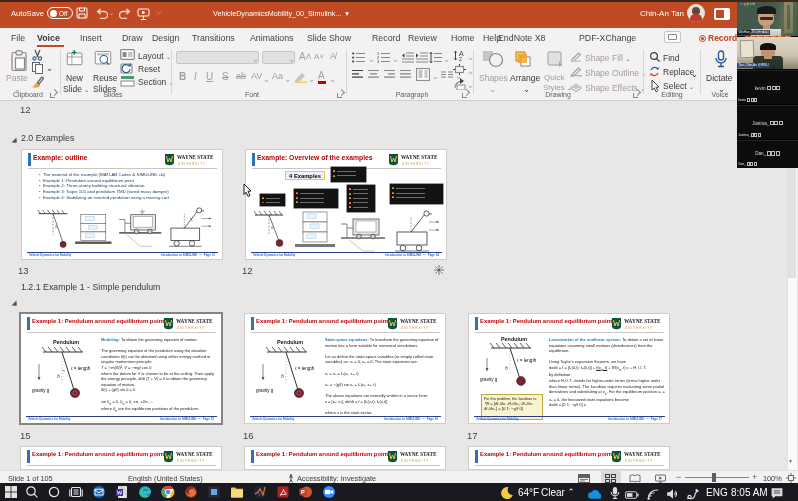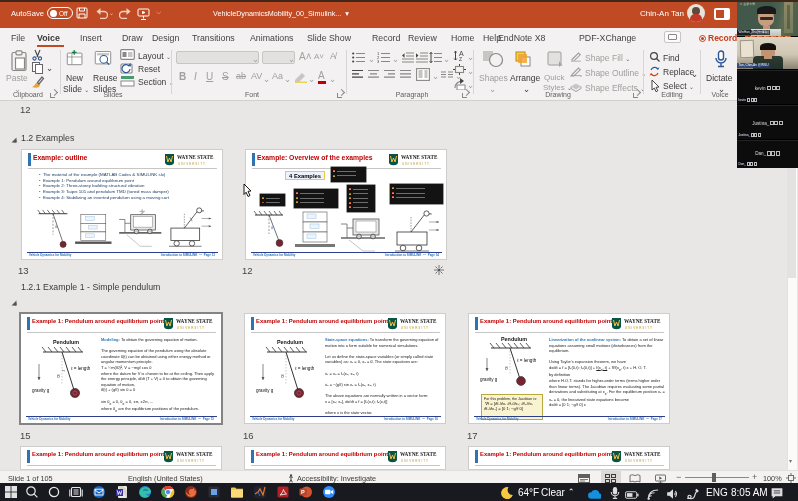--- a/index.html
+++ b/index.html
@@ -390,21 +390,21 @@
         <path d="M3 8a5 5 0 0 0 10 0M8 13v3M5 16.5h6" fill="none" stroke="#2b5797" stroke-width="1.4"></path>
       </svg>
   <span class="gi" style="left:706px;top:26px">Dictate</span>
   <span class="gi ch" style="left:718px;top:37px">⌄</span>
   <span class="gl" style="left:700px;width:40px">Voice</span>
 </div>
 
 <div id="content" class="a">
   <span class="num" style="left:20px;top:3px">12</span>
   <div class="tri" style="left:10px;top:35px"></div>
-  <span class="sechead" style="left:21px;top:32px">1.2 Examples</span>
+  <span class="sechead" style="left:21px;top:32px">2.0 Examples</span>
 
   <div class="thumb" style="left:21px;top:48px">
     <div class="sbar"></div>
         <span class="stitle">Example: outline</span>
         <div class="shr"></div>
     <svg class="wsu" viewBox="0 0 52 13">
           <path d="M1 1h9v8.2c0 2-1.6 3-4.5 3S1 11.2 1 9.2z" fill="#0b5345"></path>
           <path d="M2.5 3l1.4 6 1.6-4 1.6 4L8.5 3" stroke="#f0c040" stroke-width="1" fill="none"></path>
           <text x="13" y="6.2" font-size="5.2" font-weight="bold" fill="#222" font-family="Liberation Serif">WAYNE STATE</text>
           <text x="14" y="11.5" font-size="3" fill="#b8972f" letter-spacing="1">UNIVERSITY</text>

